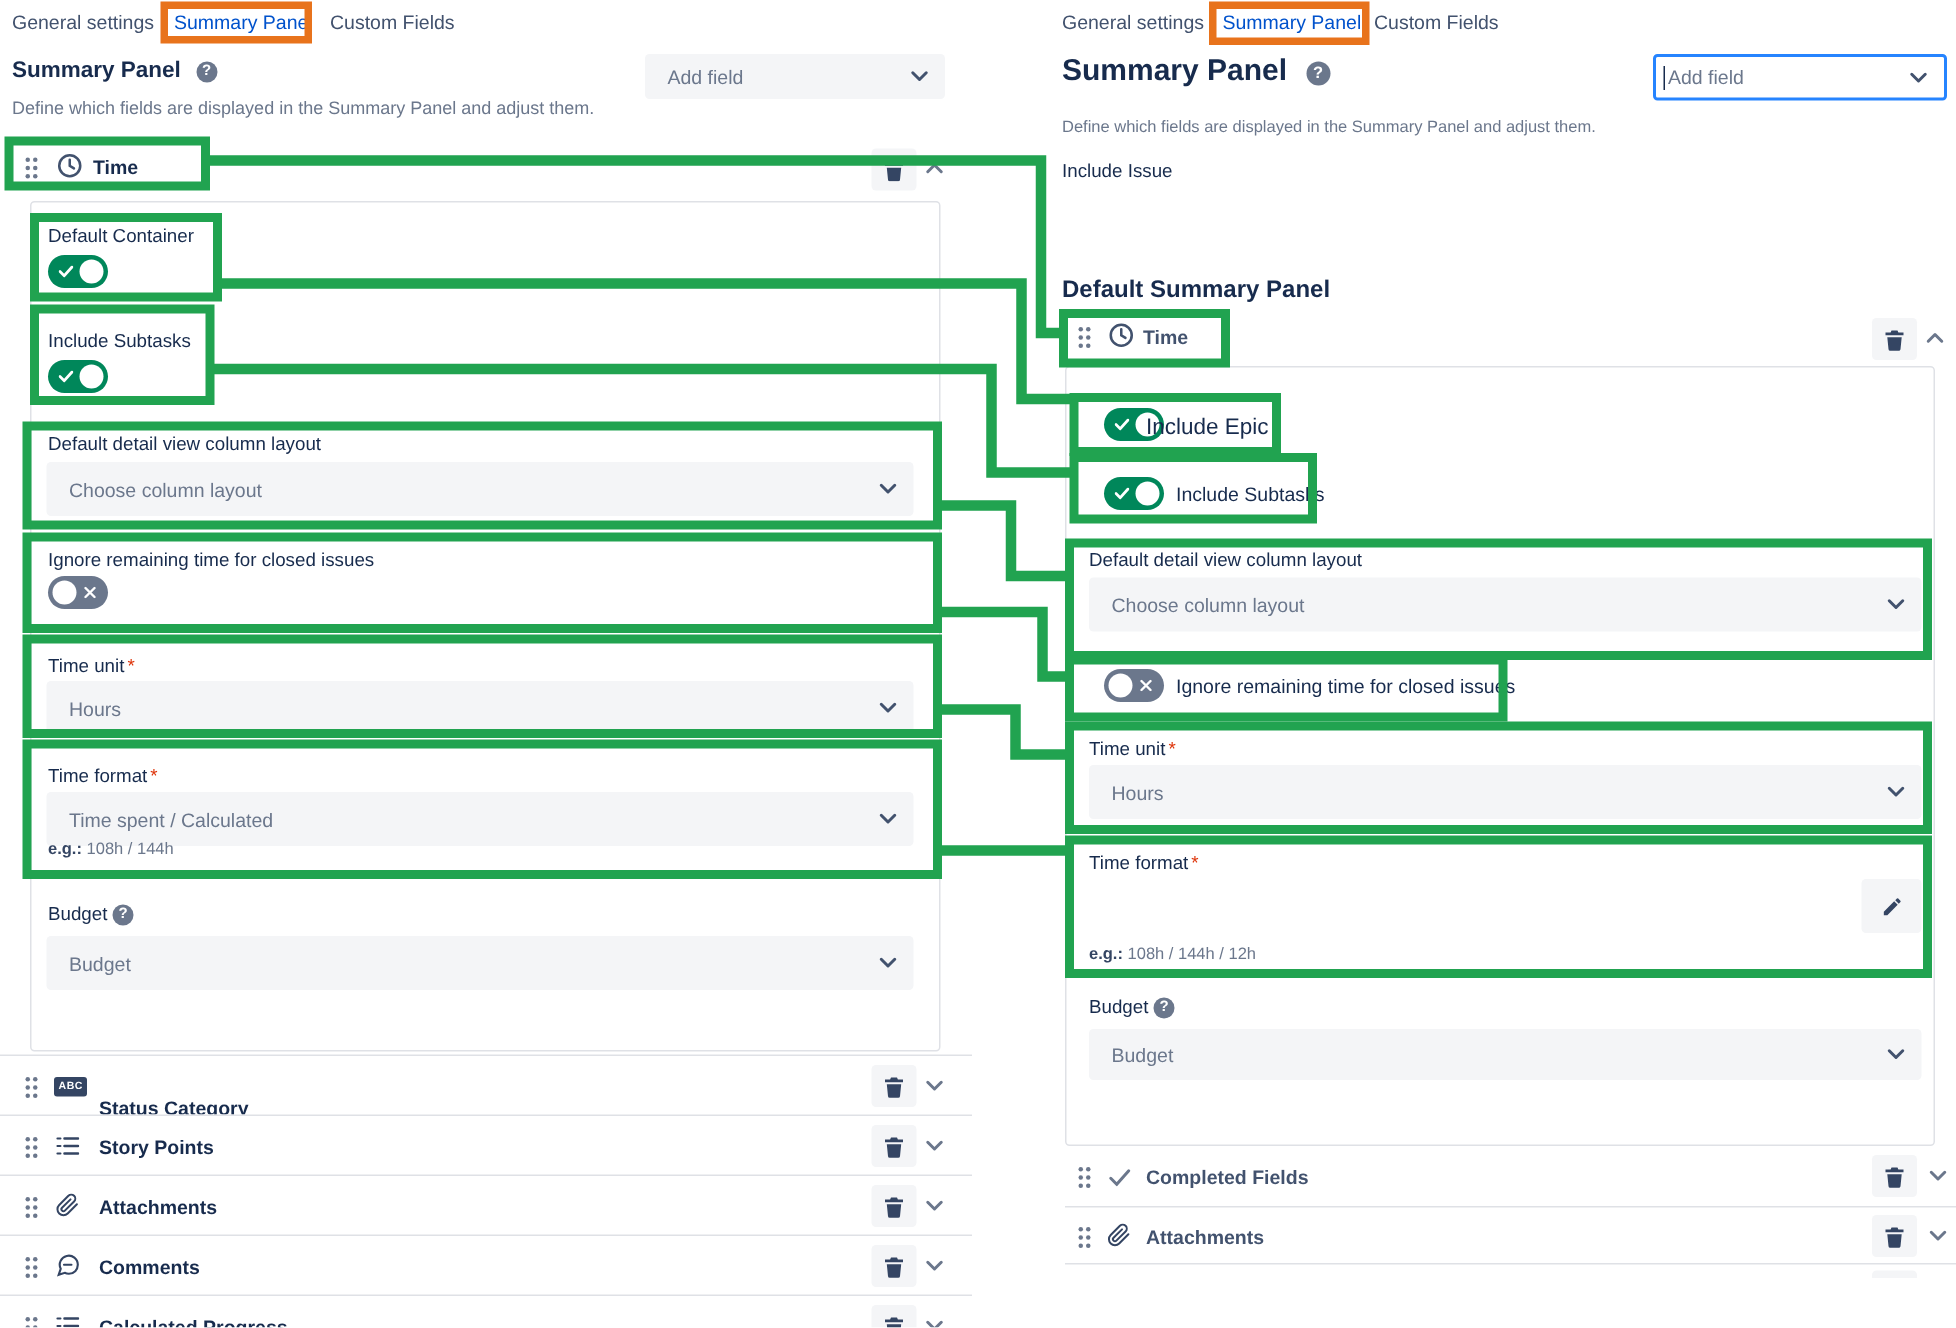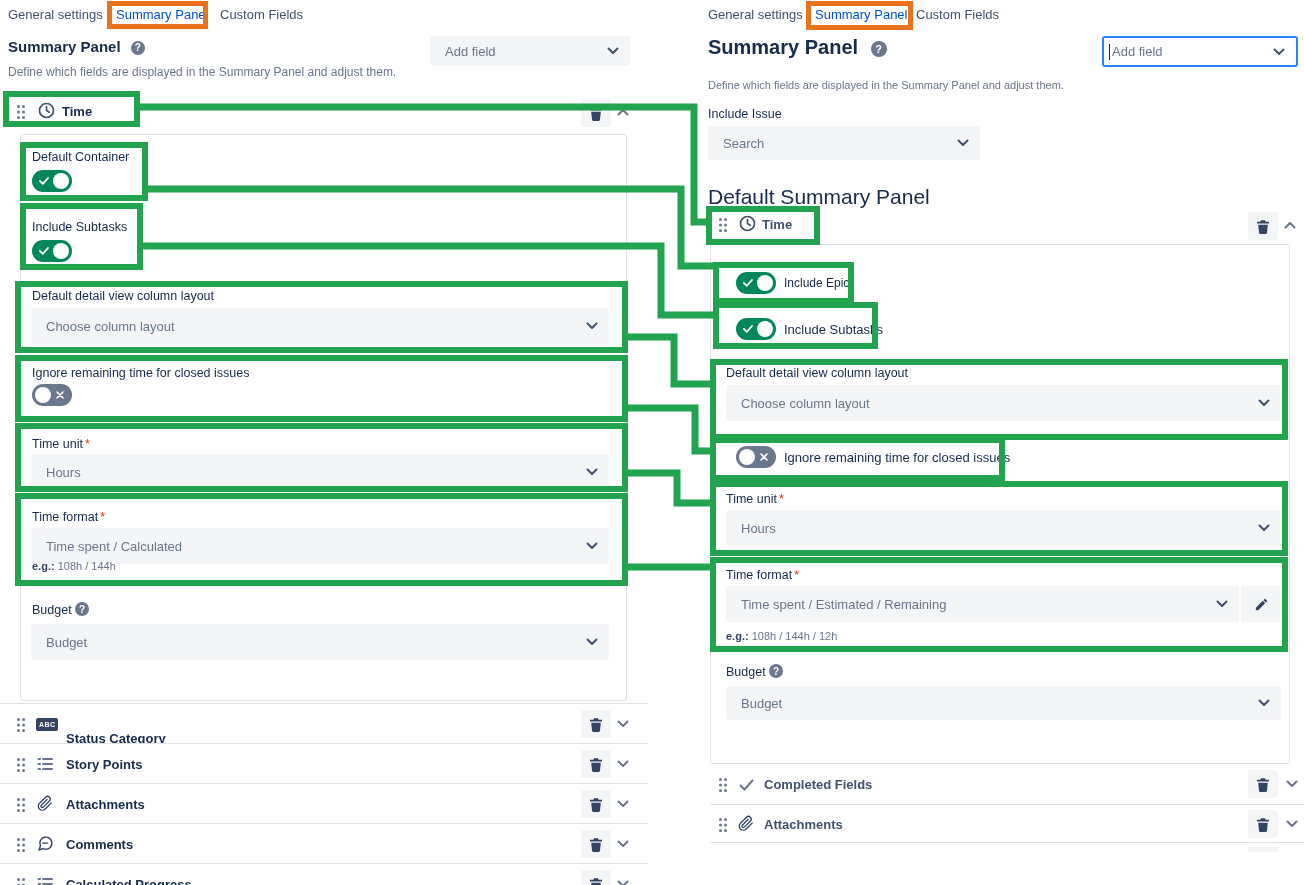--- a/index.html
+++ b/index.html
@@ -4,21 +4,21 @@
 <style>
   html,body{margin:0;padding:0;background:#fff;}
   .canvas{position:relative;width:1304px;height:885px;background:#fff;overflow:hidden;
           font-family:"Liberation Sans",sans-serif;}
   .abs{position:absolute;box-sizing:border-box;}
   .tab{position:absolute;font-size:13px;color:#42526e;white-space:nowrap;cursor:pointer;}
   .tab.active{color:#0052cc;}
   .tabline{position:absolute;height:2px;background:#0052cc;}
   .h-left{position:absolute;font-size:15px;font-weight:bold;color:#172b4d;white-space:nowrap;}
   .h-right{position:absolute;font-size:20px;font-weight:bold;color:#172b4d;white-space:nowrap;}
-  .h-section{position:absolute;font-size:21px;font-weight:normal;color:#172b4d;white-space:nowrap;}
+  .h-section{position:absolute;font-size:16px;font-weight:bold;color:#172b4d;white-space:nowrap;}
   .desc{position:absolute;color:#6b778c;white-space:nowrap;}
   .sel{position:absolute;box-sizing:border-box;background:#f4f5f7;border-radius:3px;color:#6b778c;
        font-size:13px;display:flex;align-items:center;padding:0 30px 0 15px;white-space:nowrap;}
   .sel .chev{position:absolute;right:11px;top:50%;transform:translateY(-50%);display:flex;}
   .focusfield{background:#fff;border:2px solid #2684ff;padding-left:5px;}
   .caret{width:1px;height:16px;background:#172b4d;margin-right:2px;}
   .tbtn{position:absolute;width:30px;height:28px;background:#f4f5f7;border-radius:3px;
         display:flex;align-items:center;justify-content:center;cursor:pointer;}
   .chevbtn{position:absolute;display:flex;cursor:pointer;}
   .chevbtn.up svg{transform:rotate(180deg);}
@@ -355,28 +355,20 @@
       <span class="chev">
           <svg width="12" height="8" viewBox="0 0 12 8">
             <path d="M1.5 1.5 6 6l4.5-4.5" fill="none" stroke="#42526e" stroke-width="2" stroke-linecap="round" stroke-linejoin="round"></path>
           </svg>
         </span>
     </div>
 
     <div class="desc" style="left:708px;top:79px;font-size:11px;">Define which fields are displayed in the Summary Panel and adjust them.</div>
 
     <div class="flbl" style="left:708px;top:107px;">Include Issue</div>
-    <div class="sel" style="left:708px;top:126px;width:272px;height:34px;">
-      <span>Search</span>
-      <span class="chev">
-          <svg width="12" height="8" viewBox="0 0 12 8">
-            <path d="M1.5 1.5 6 6l4.5-4.5" fill="none" stroke="#42526e" stroke-width="2" stroke-linecap="round" stroke-linejoin="round"></path>
-          </svg>
-        </span>
-    </div>
 
     <div class="h-section" style="left:708px;top:185px;">Default Summary Panel</div>
 
     <span class="dragh" style="left:718px;top:217px;">
         <svg width="10" height="16" viewBox="0 0 10 16" fill="#6b778c">
           <circle cx="2.5" cy="2.5" r="1.5"></circle>
           <circle cx="7.5" cy="2.5" r="1.5"></circle>
           <circle cx="2.5" cy="8" r="1.5"></circle>
           <circle cx="7.5" cy="8" r="1.5"></circle>
           <circle cx="2.5" cy="13.5" r="1.5"></circle>
@@ -407,21 +399,21 @@
     <div class="card" style="left:710px;top:244px;width:580px;height:520px;"></div>
 
     <div class="tgl on" style="left:736px;top:272px;">
       <span class="glyph">
           <svg width="10" height="8" viewBox="0 0 10 8">
             <path d="M1 4l2.8 2.8L9 1" fill="none" stroke="#fff" stroke-width="1.8" stroke-linecap="round"></path>
           </svg>
         </span>
       <span class="knob"></span>
     </div>
-    <div class="flbl" style="left:784px;top:276px;font-size:12px;">Include Epic</div>
+    <div class="flbl" style="left:764px;top:276px;font-size:15px;">Include Epic</div>
 
     <div class="tgl on" style="left:736px;top:318px;">
       <span class="glyph">
           <svg width="10" height="8" viewBox="0 0 10 8">
             <path d="M1 4l2.8 2.8L9 1" fill="none" stroke="#fff" stroke-width="1.8" stroke-linecap="round"></path>
           </svg>
         </span>
       <span class="knob"></span>
     </div>
     <div class="flbl" style="left:784px;top:322px;font-size:13px;">Include Subtasks</div>
@@ -450,28 +442,20 @@
     <div class="sel" style="left:726px;top:510px;width:555px;height:36px;">
       <span>Hours</span>
       <span class="chev">
           <svg width="12" height="8" viewBox="0 0 12 8">
             <path d="M1.5 1.5 6 6l4.5-4.5" fill="none" stroke="#42526e" stroke-width="2" stroke-linecap="round" stroke-linejoin="round"></path>
           </svg>
         </span>
     </div>
 
     <div class="flbl" style="left:726px;top:568px;"><span>Time format</span><span class="req">*</span></div>
-    <div class="sel" style="left:726px;top:586px;width:513px;height:36px;">
-      <span>Time spent / Estimated / Remaining</span>
-      <span class="chev">
-          <svg width="12" height="8" viewBox="0 0 12 8">
-            <path d="M1.5 1.5 6 6l4.5-4.5" fill="none" stroke="#42526e" stroke-width="2" stroke-linecap="round" stroke-linejoin="round"></path>
-          </svg>
-        </span>
-    </div>
     <div class="tbtn" style="left:1241px;top:586px;width:40px;height:36px;">
         <span style="display:flex;">
           <svg width="15" height="15" viewBox="0 0 24 24" fill="#344563">
             <path d="M3 17.25V21h3.75L17.8 9.94l-3.75-3.75L3 17.25zM20.7 7a1 1 0 0 0 0-1.4l-2.3-2.3a1 1 0 0 0-1.4 0l-1.8 1.8 3.75 3.75L20.7 7z"></path>
           </svg>
         </span>
       </div>
     <div class="eg" style="left:726px;top:630px;"><b>e.g.:</b> <span>108h / 144h / 12h</span></div>
 
     <div class="flbl" style="left:726px;top:664px;"><span>Budget</span> <span class="help">?</span></div>

